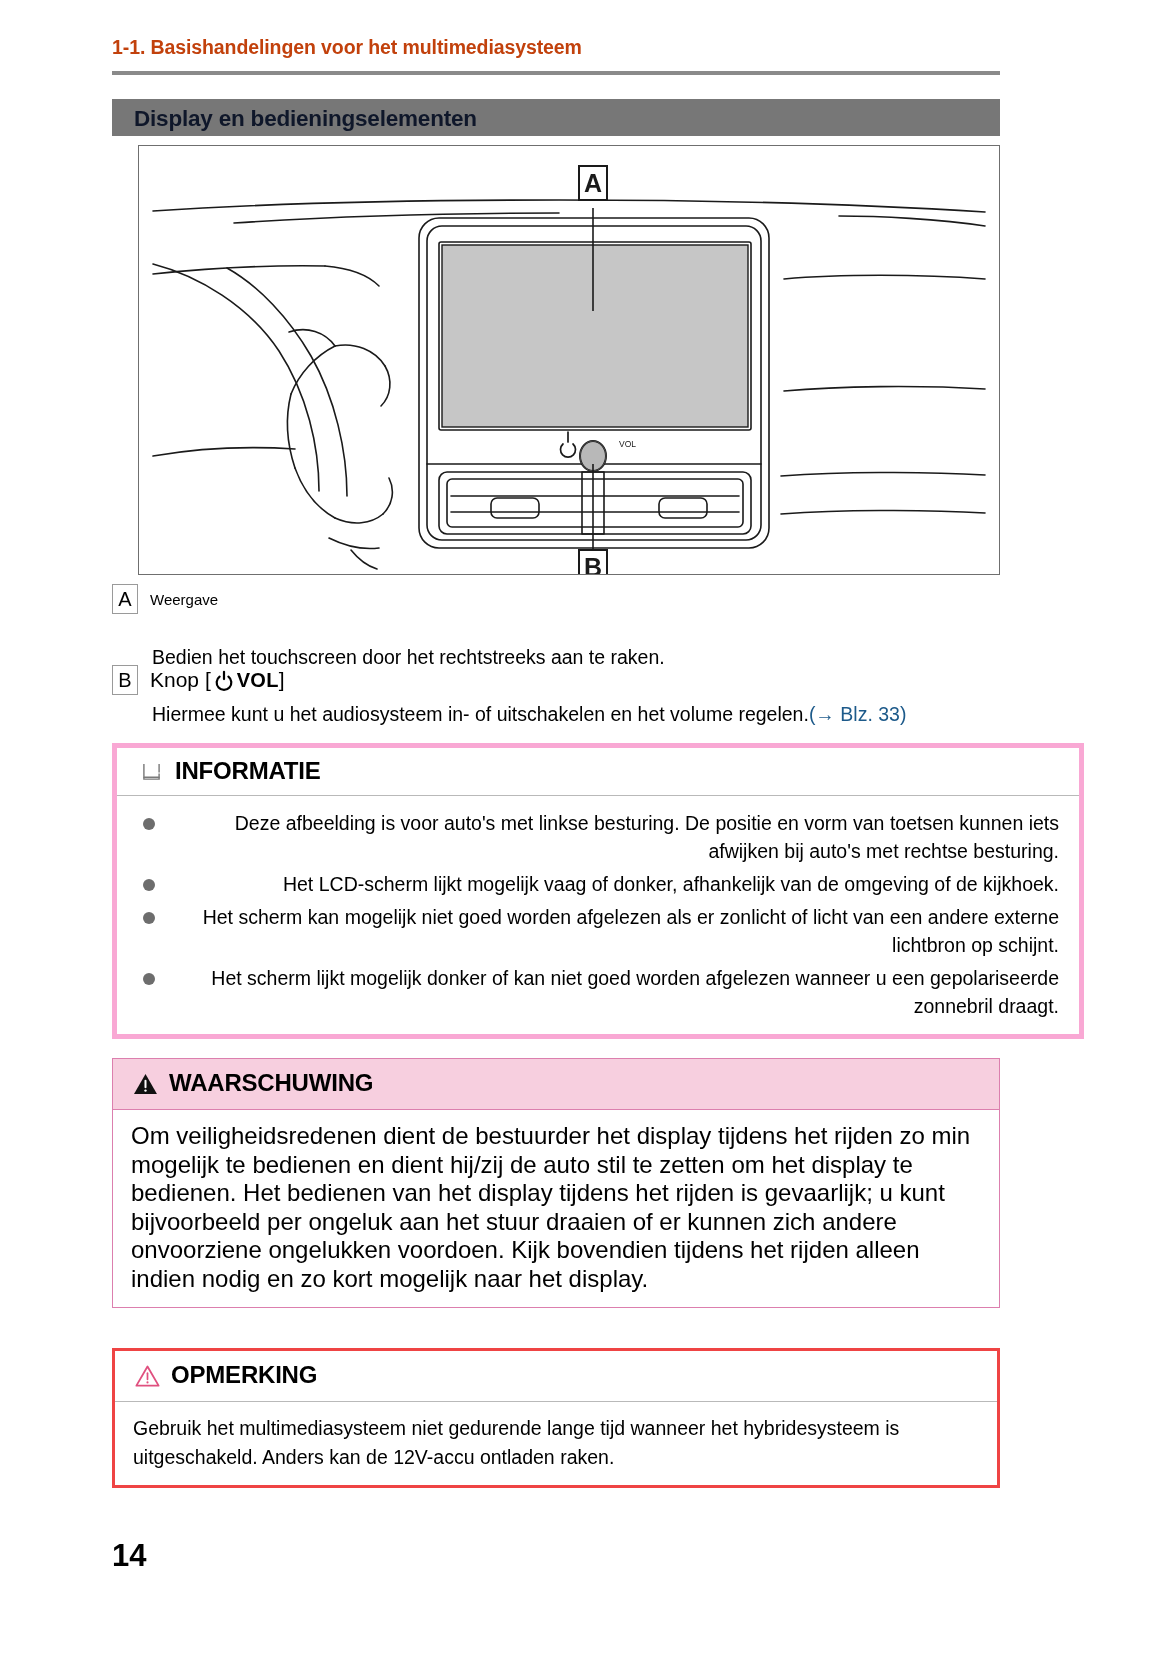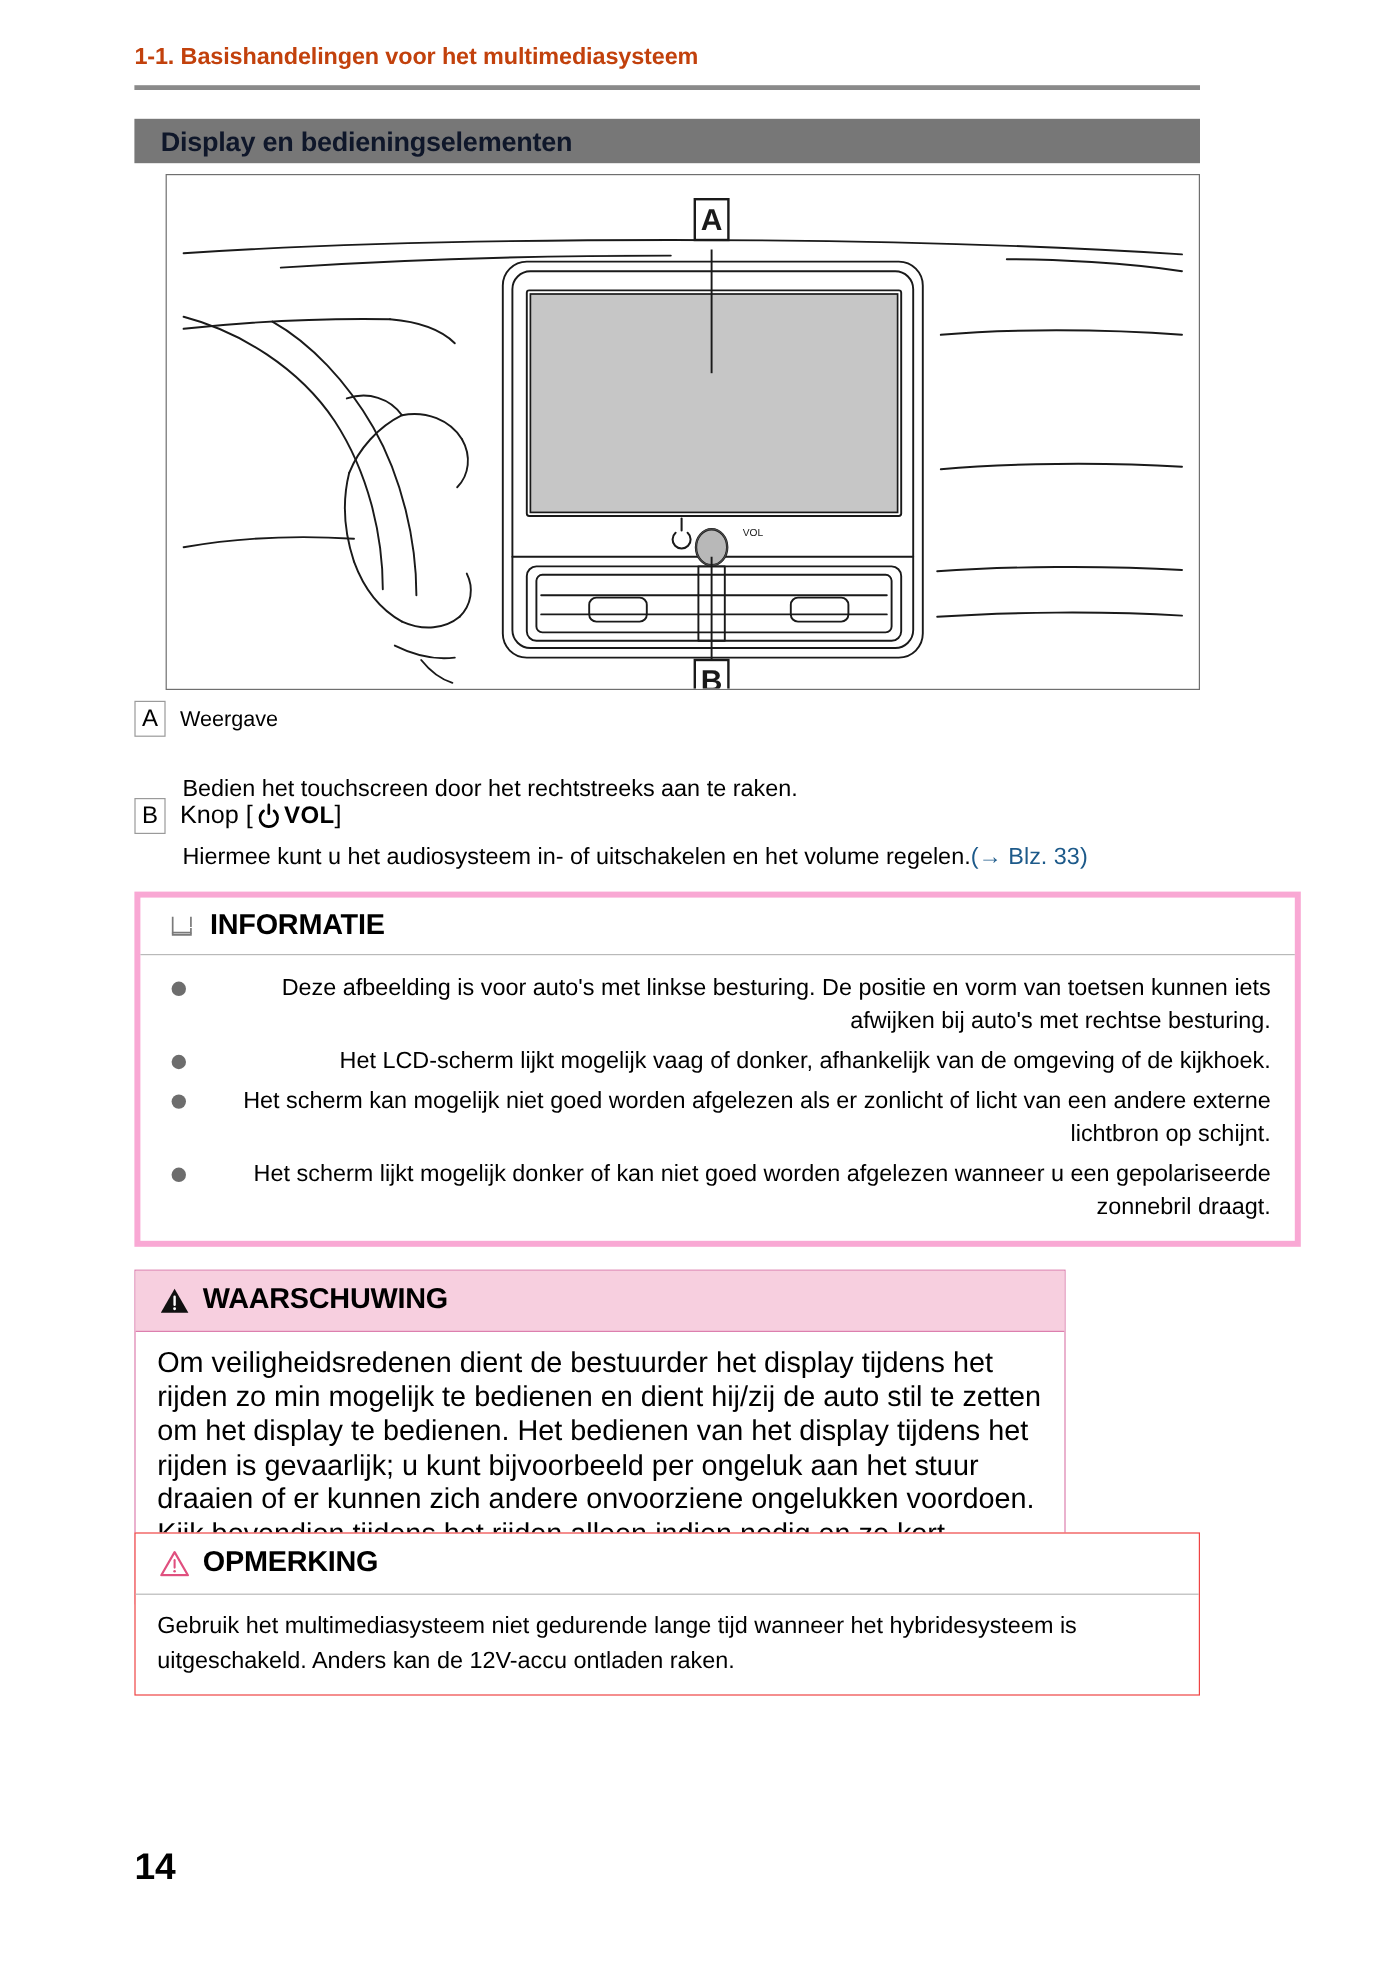--- a/index.html
+++ b/index.html
@@ -91,21 +91,21 @@
     text-align: center;
     font-size: 20px;
     line-height: 28px;
     vertical-align: middle;
     background: #fff;
     color: #000;
   }
   .callout-label {
     display: inline-block;
     margin-left: 12px;
-    font-size: 18px;
+    font-size: 15px;
     vertical-align: middle;
   }
   .callout-body {
     position: absolute;
     left: 152px;
     font-size: 19.5px;
     color: #000;
   }
   .knop-vol {
     display: inline-block;
@@ -180,21 +180,21 @@
     height: 12px;
     border-radius: 50%;
     background: #6d6d6d;
   }
 
   
   .warnbox {
     position: absolute;
     left: 112px;
     top: 1058px;
-    width: 776px;
+    width: 888px;
     border: 1px solid #dc7fae;
     box-sizing: border-box;
     background: #fff;
   }
   .warnbox-head {
     background: #f7cfdf;
     height: 50px;
     border-bottom: 1px solid #dc7fae;
     position: relative;
   }
@@ -216,23 +216,23 @@
   .warnbox-body {
     padding: 12px 18px 14px 18px;
     font-size: 24px;
     line-height: 28.5px;
   }
 
   
   .notebox {
     position: absolute;
     left: 112px;
-    top: 1277px;
+    top: 1348px;
     width: 888px;
-    border: 1px solid #ef4444;
+    border: 3px solid #ef4444;
     box-sizing: border-box;
     background: #fff;
   }
   .notebox-head {
     height: 50px;
     border-bottom: 1px solid #b9b9b9;
     position: relative;
   }
   .notebox-head .ttl {
     position: absolute;

